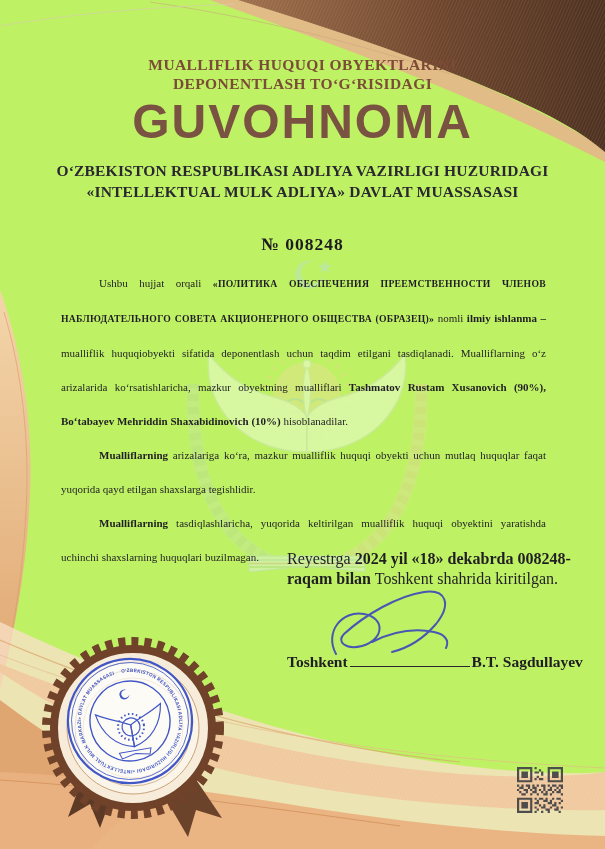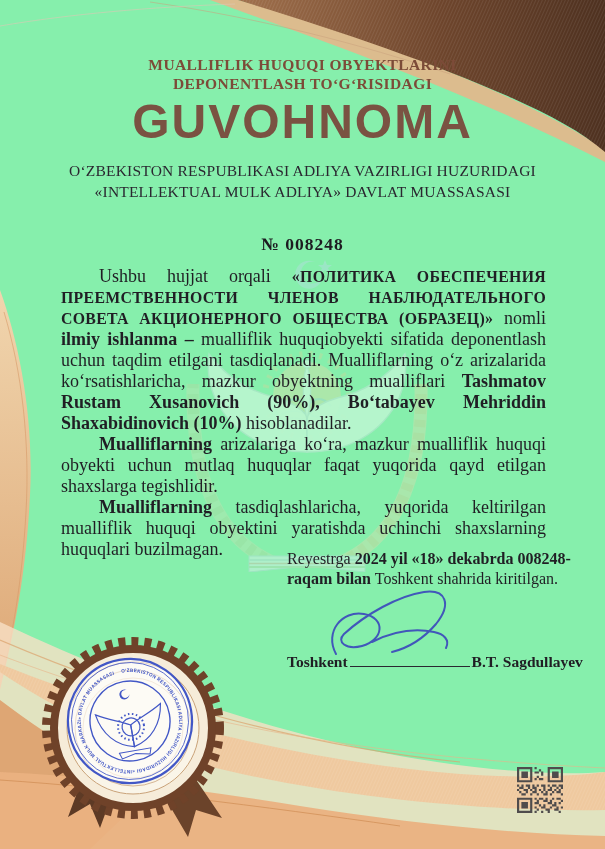--- a/index.html
+++ b/index.html
@@ -1,47 +1,47 @@
 <!DOCTYPE html>
 <html><head>
 <meta charset="utf-8">
 <style>
   html,body{margin:0;padding:0;background:#e8e6ec;}
   .page{
     position:relative;width:605px;height:849px;margin:0 auto;
-    background:#86efac;overflow:hidden;
+    background:#bef264;overflow:hidden;
     font-family:"Liberation Serif", serif;color:#201e24;
   }
   svg{display:block;}
   .deco,.watermark,.seal,.qr,.signature{position:absolute;pointer-events:none;}
   .deco{left:0;top:0;z-index:1;}
   .watermark{left:182px;top:252px;z-index:2;opacity:.42;}
   .content{position:absolute;left:0;top:0;width:100%;z-index:3;}
   .hline{
     text-align:center;font-weight:bold;font-size:15.5px;line-height:19px;
     color:#7c4b38;letter-spacing:.4px;
   }
   .hblock{margin-top:55px;}
   .cert-title{
     text-align:center;font-family:"Liberation Sans", sans-serif;
     font-weight:bold;font-size:48px;line-height:52px;letter-spacing:2px;
     color:#7a5242;margin-top:3px;
   }
   .issuer{
-    text-align:center;font-weight:normal;font-size:15.5px;line-height:21px;
+    text-align:center;font-weight:bold;font-size:15.5px;line-height:21px;
     color:#2a2730;letter-spacing:.2px;
   }
   .issuer-block{margin-top:12px;}
   .cert-number{
     text-align:center;font-weight:bold;font-size:17.5px;color:#1d1b20;
     letter-spacing:1px;margin-top:32px;font-family:Liberation Serif, serif;
   }
   .body-text{
     position:absolute;left:61px;right:59px;top:266px;z-index:3;
-    font-size:18px;line-height:21px;text-align:justify;
+    font-size:11px;line-height:34px;text-align:justify;
   }
   .body-text p{margin:0;text-indent:38px;}
   .body-text b{font-weight:bold;}
   .body-text .caps{font-size:.88em;letter-spacing:.3px;}
   .registration{
     position:absolute;left:287px;width:300px;top:549px;z-index:3;
     font-size:16px;line-height:19.5px;text-align:left;
   }
   .registration b{font-weight:bold;}
   .director-row{

